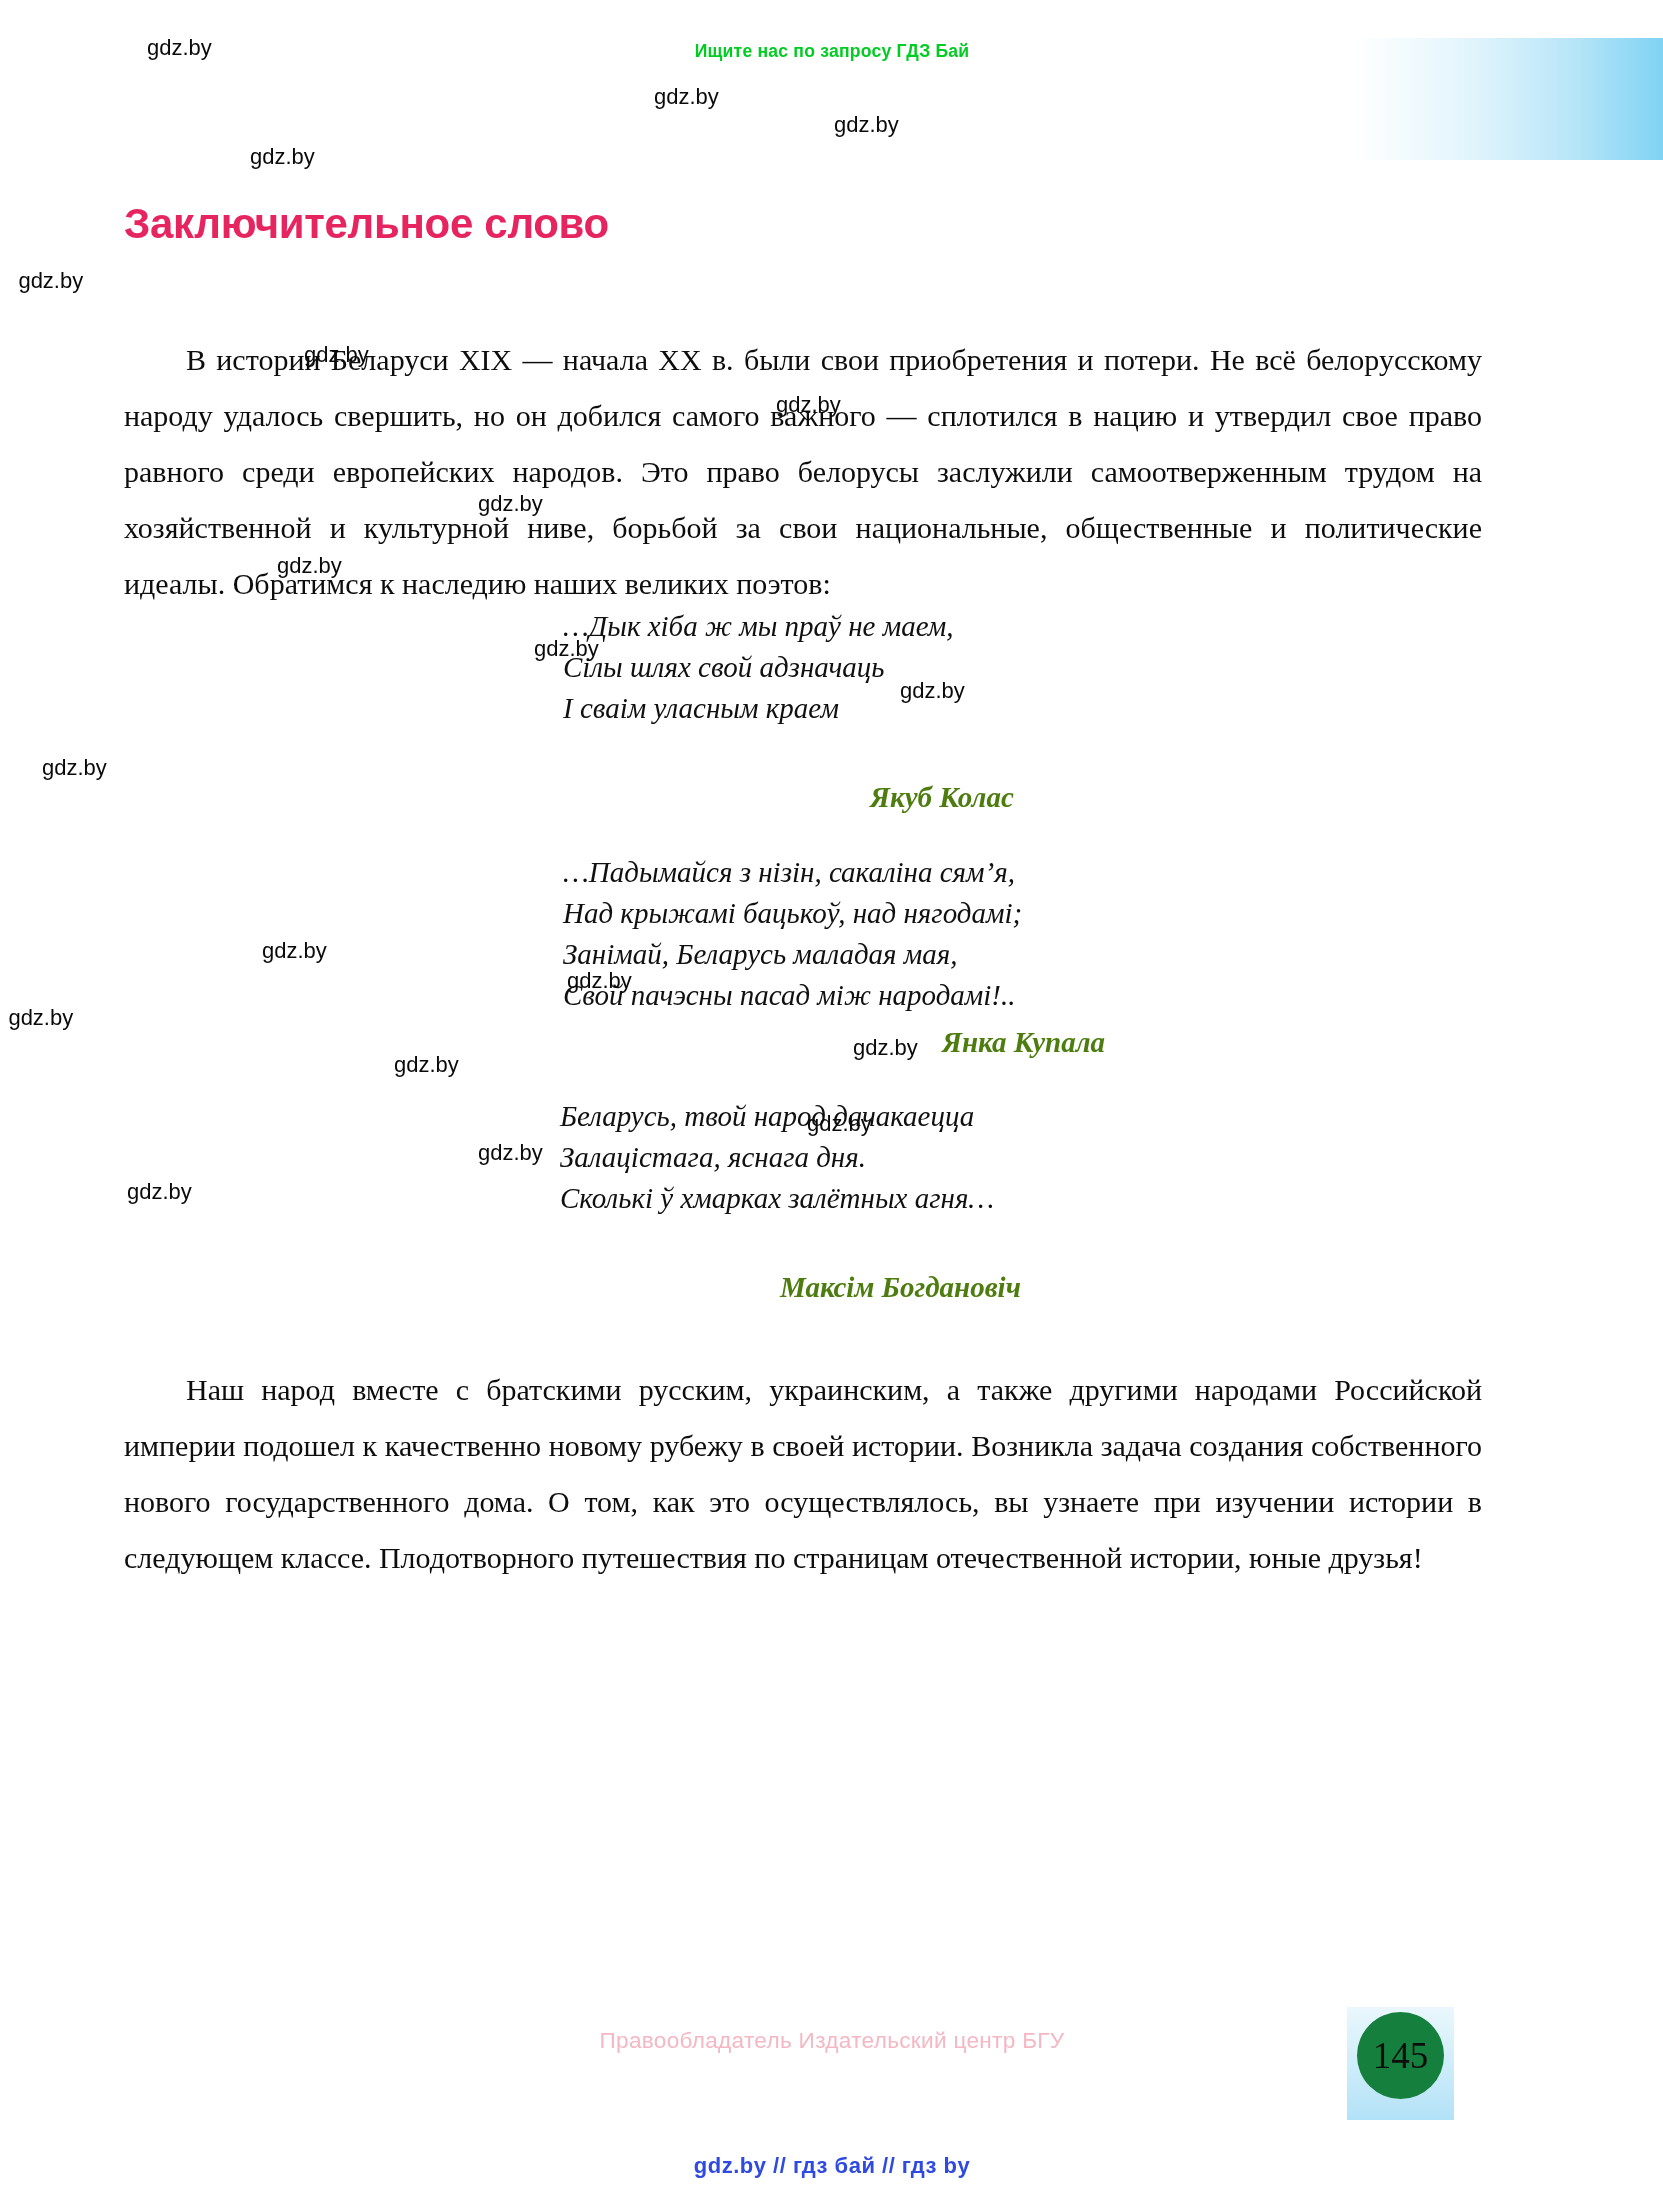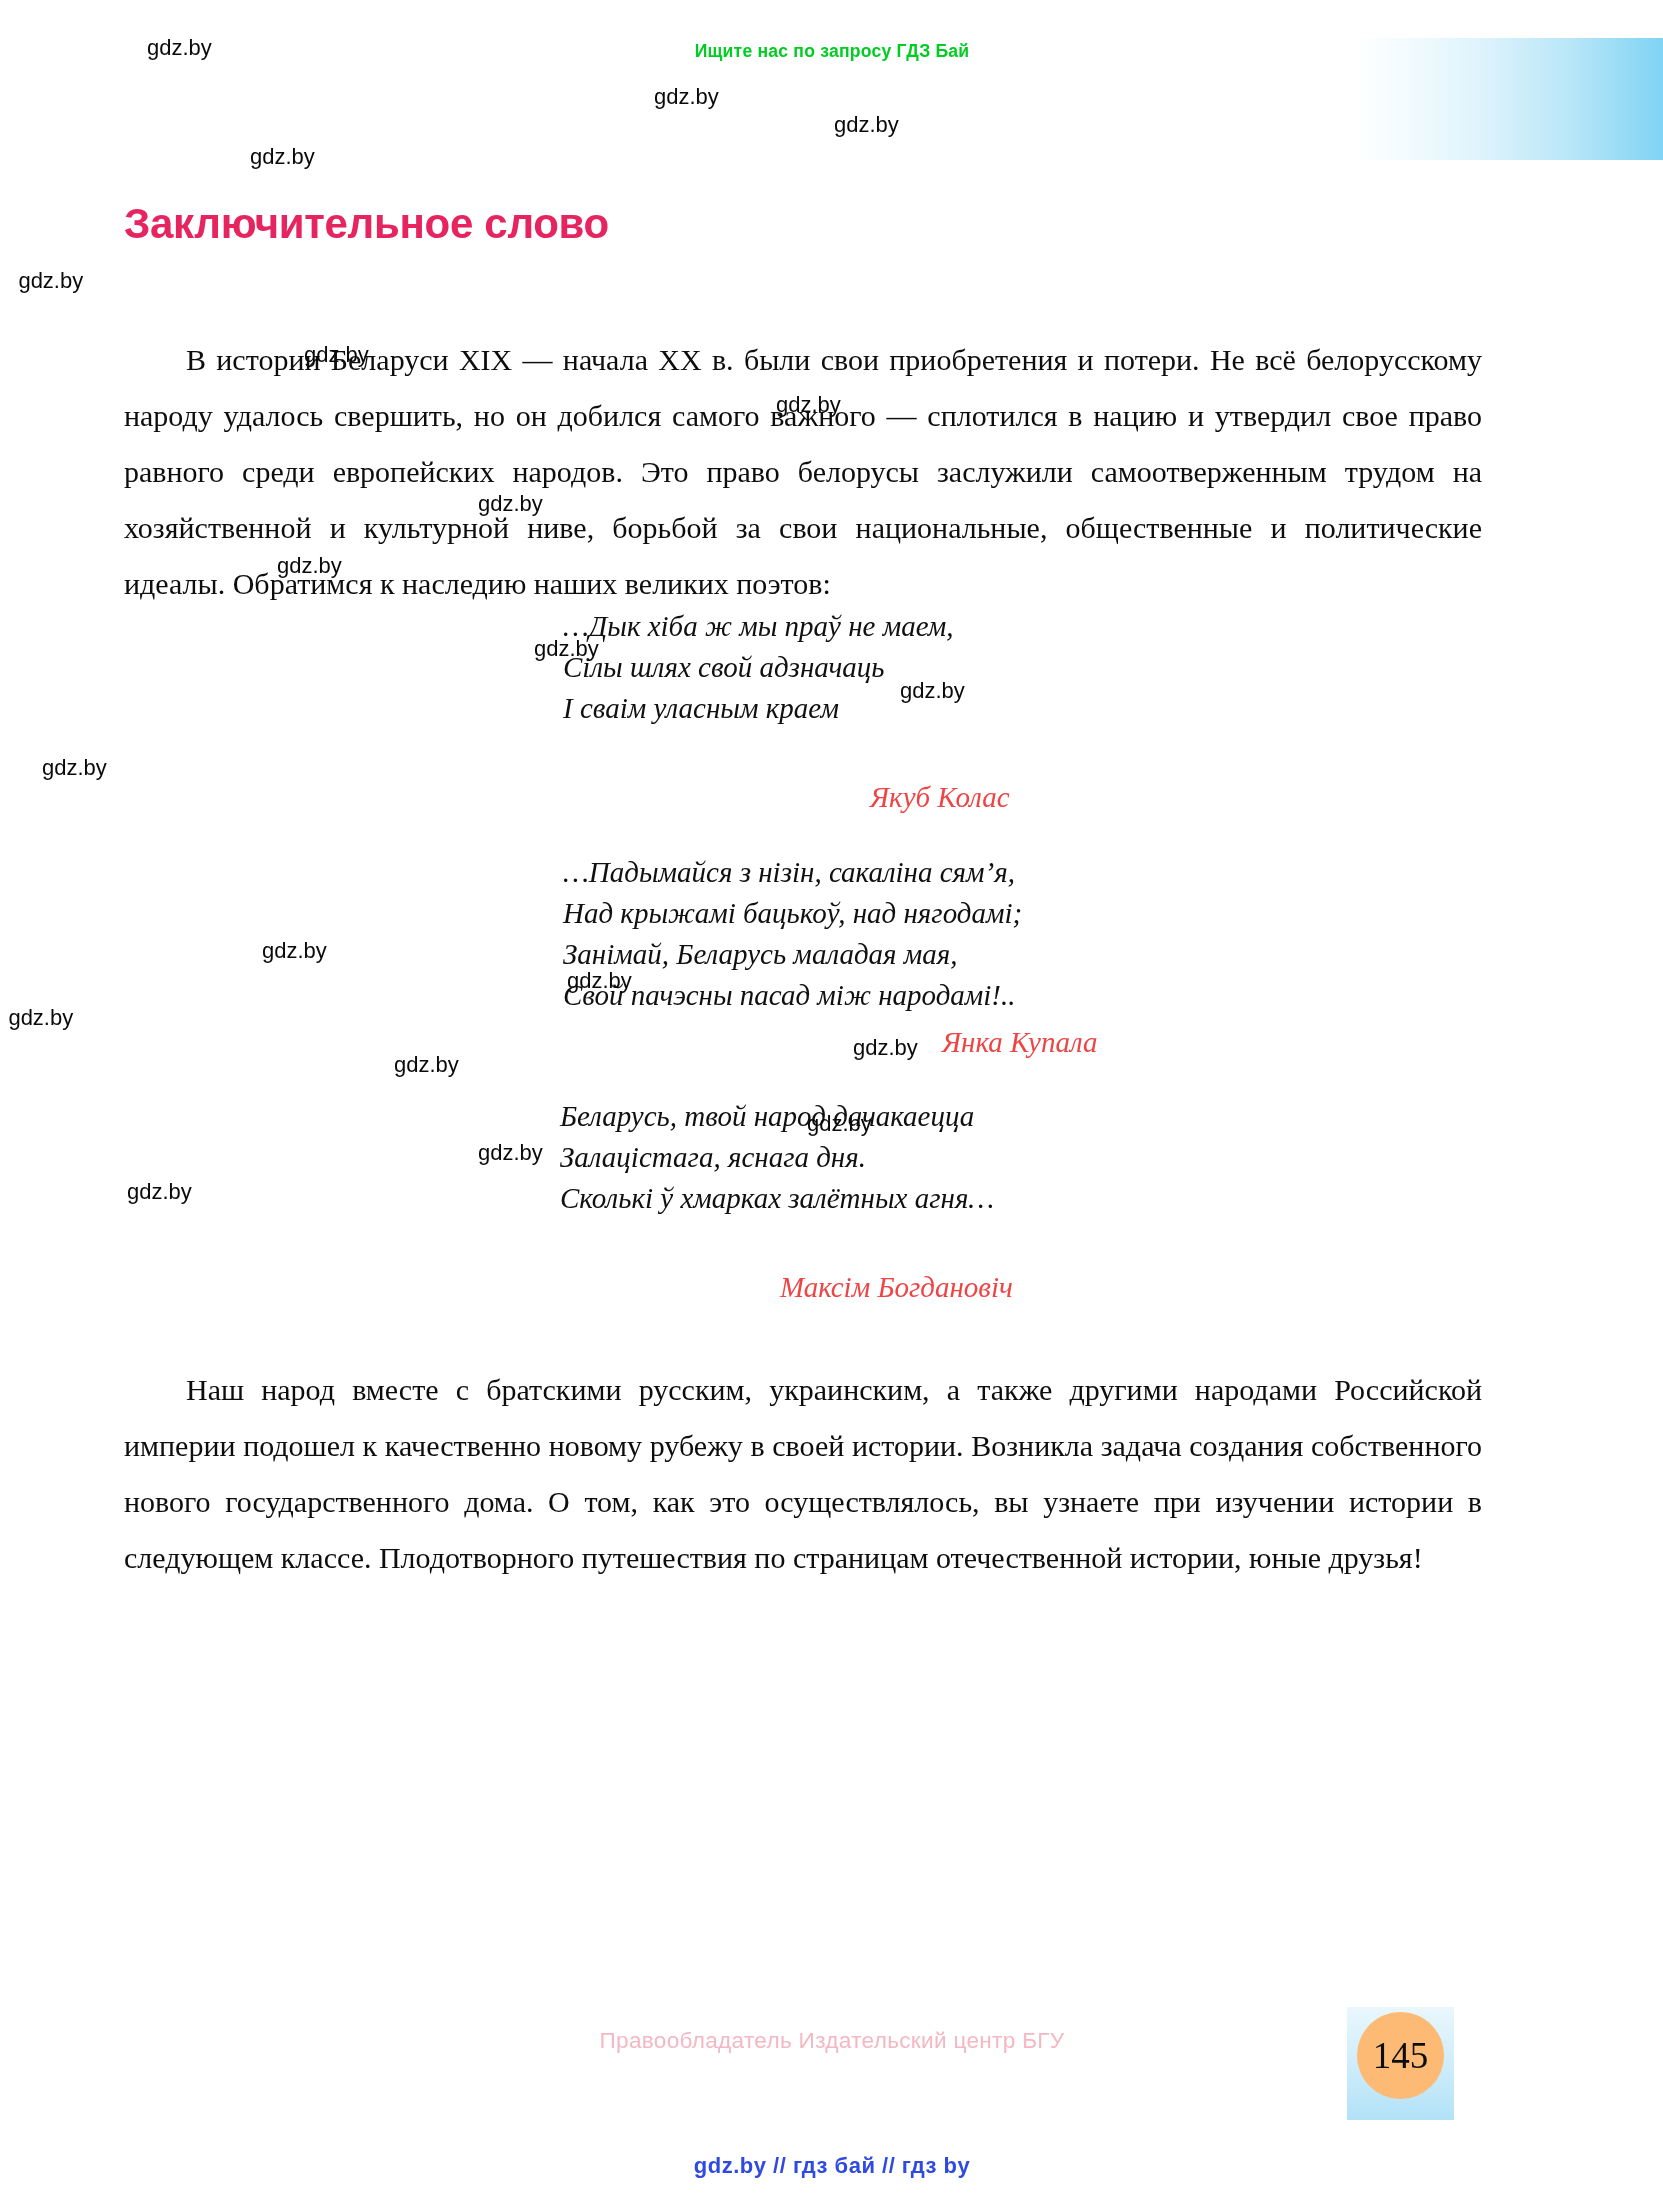--- a/index.html
+++ b/index.html
@@ -78,24 +78,24 @@
     line-height: 41px;
     color: #101010;
   }
   .poem .verse { white-space: pre; }
   .poem-1 { left: 563px; top: 606px; }
   .poem-2 { left: 563px; top: 852px; }
   .poem-3 { left: 560px; top: 1096px; }
 
   .poem-author {
     position: absolute;
-    font-weight: 400;
+    font-weight: 700;
     font-style: italic;
     font-size: 29px;
-    color: #ef4444;
+    color: #4d7c0f;
     white-space: nowrap;
   }
   .author-1 { left: 870px; top: 781px; }
   .author-2 { left: 942px; top: 1026px; }
   .author-3 { left: 780px; top: 1271px; }
 
   
   .copyright {
     position: absolute;
     left: 0;
@@ -129,21 +129,21 @@
     height: 113px;
     background: linear-gradient(to bottom, #eaf7fd 0%, #d2eefa 45%, #b2e2f7 100%);
   }
   .page-number-circle {
     position: absolute;
     left: 1357px;
     top: 2012px;
     width: 87px;
     height: 87px;
     border-radius: 50%;
-    background: #fdba74;
+    background: #15803d;
     display: flex;
     align-items: center;
     justify-content: center;
     font-size: 37px;
     color: #0d0d0d;
   }
 
   
   .wm {
     position: absolute;

